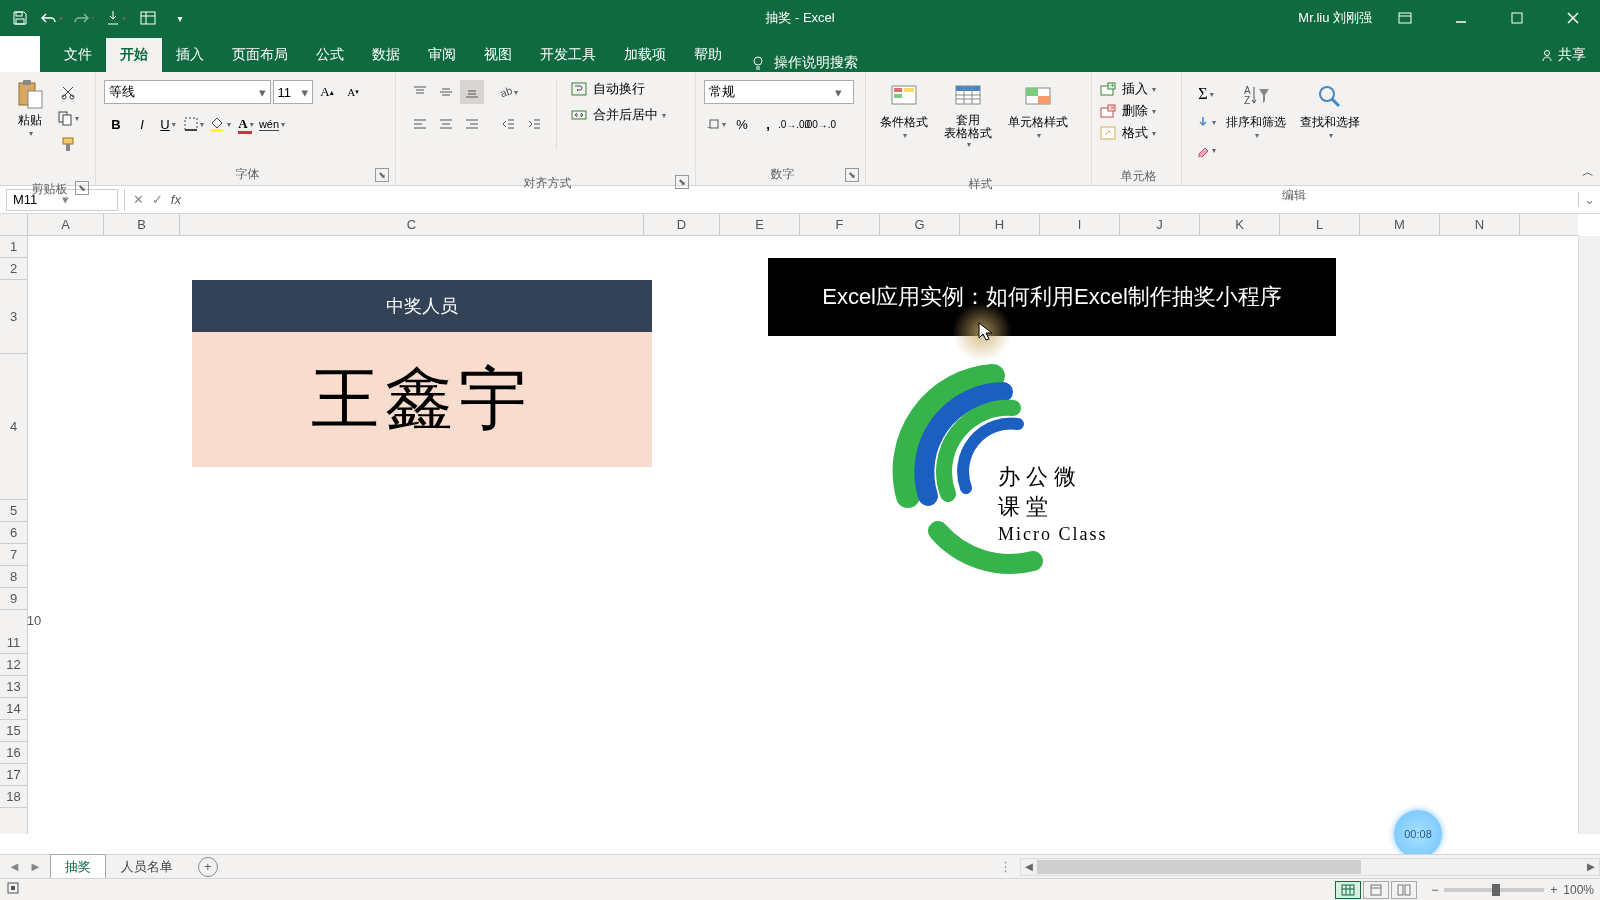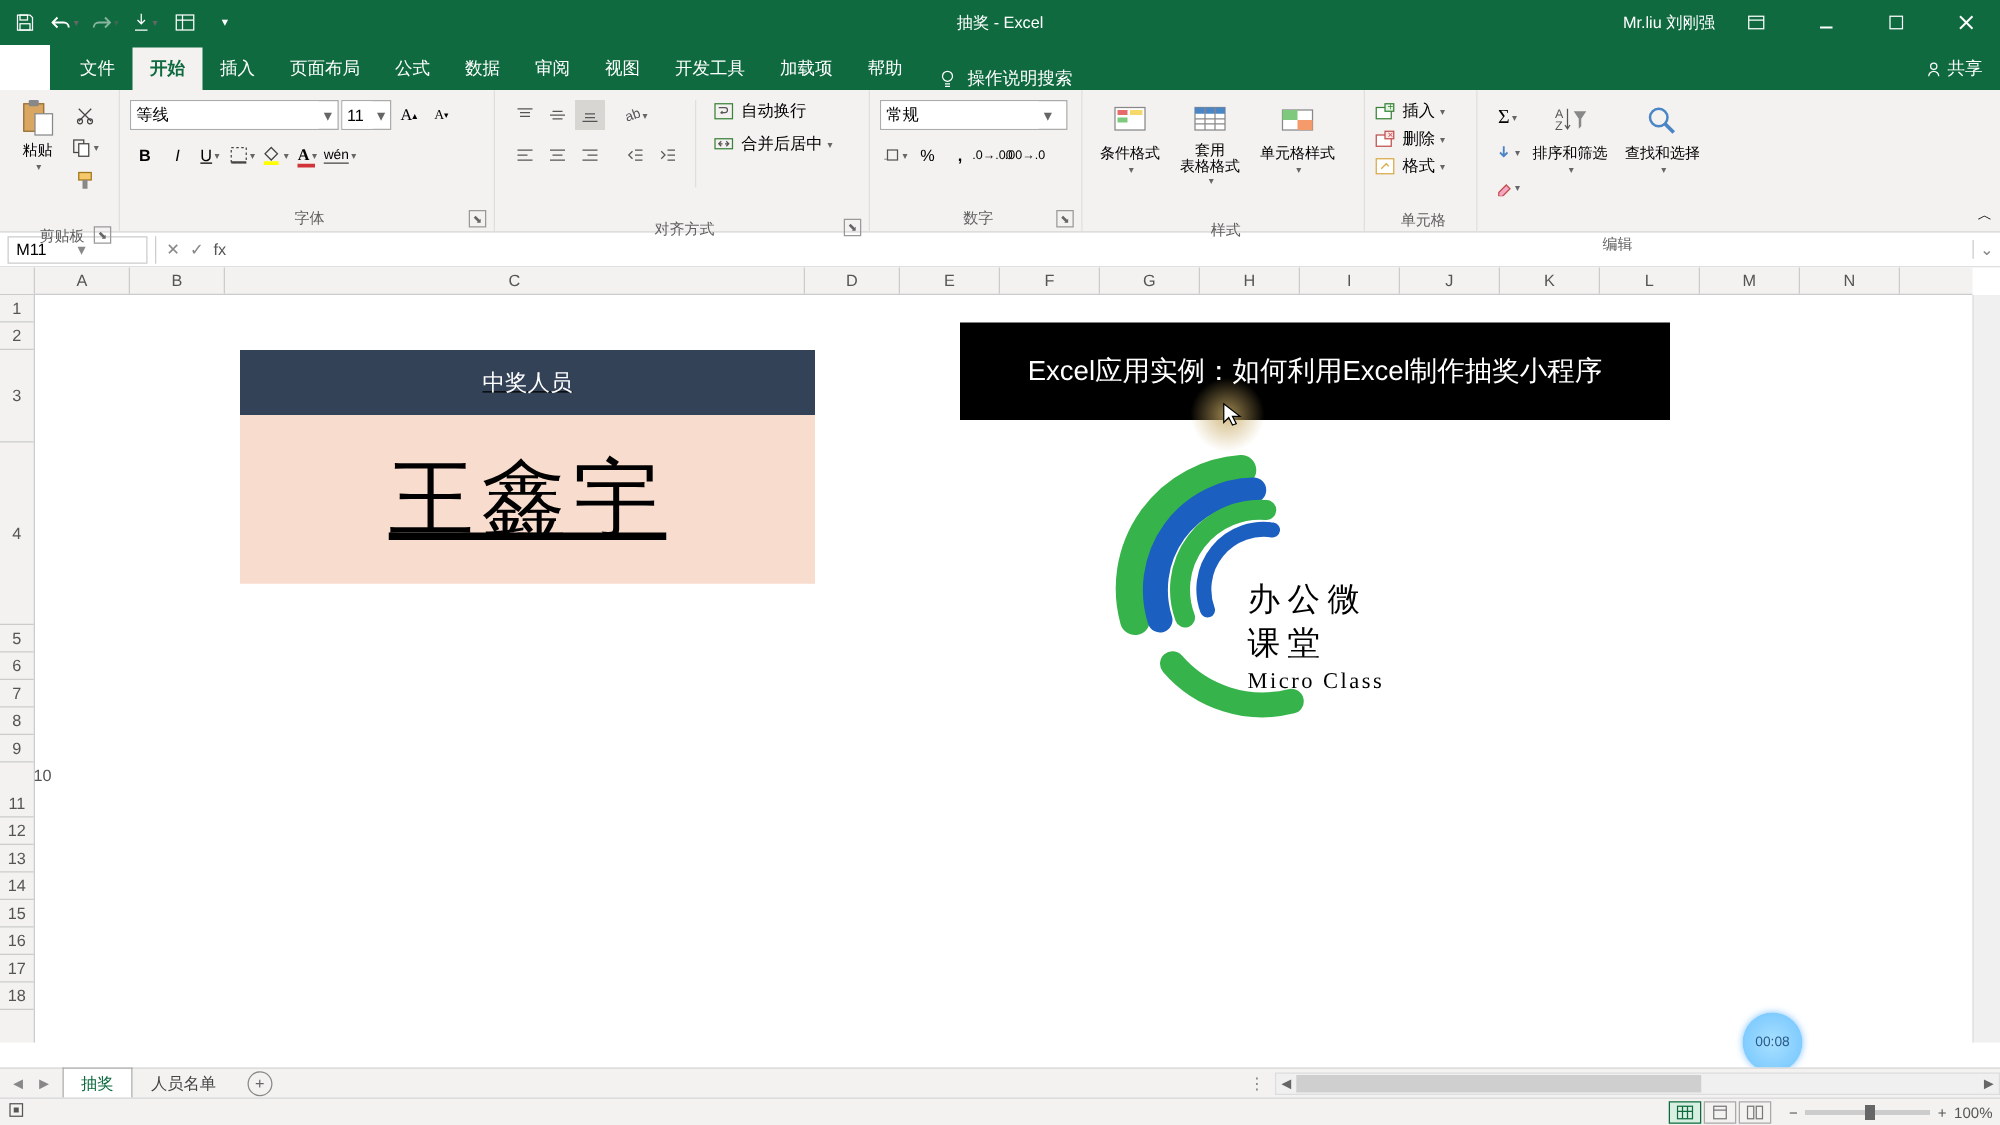--- a/index.html
+++ b/index.html
@@ -50,28 +50,28 @@
 
 .grid { position:absolute; top:214px; bottom:46px; left:0; right:0; background:#fff;}
 .col-headers { height:22px; display:flex; position:absolute; top:0; left:0; right:22px; background:#f3f2f1; border-bottom:1px solid #ccc; font-size:13px; color:#555;}
 .corner { width:28px; border-right:1px solid #ccc; background:#f3f2f1;}
 .ch { border-right:1px solid #ccc; display:flex; align-items:center; justify-content:center;}
 .row-headers { position:absolute; top:22px; left:0; width:28px; bottom:20px; background:#f3f2f1; border-right:1px solid #ccc; font-size:13px; color:#555;}
 .rh { border-bottom:1px solid #ccc; display:flex; align-items:center; justify-content:center; height:22px;}
 .cells { position:absolute; left:28px; top:22px; right:22px; bottom:20px; }
 
 
-.winner-box { position:absolute;text-decoration:underline; }
+.winner-box { position:absolute; }
 .winner-header { background:#334257; color:#fff; text-align:center; padding:14px 0; font-size:18px;}
 .winner-name { background:#f8dccd; text-align:center; font-family:"SimSun","KaiTi",serif; font-size:68px; padding:22px 0; letter-spacing:6px; color:#000;}
 .banner { position:absolute; background:#000; color:#fff; padding:24px 20px; font-size:22px; text-align:center; white-space:nowrap;}
 .overlay-cursor{position:absolute; width:60px; height:60px; border-radius:50%; background:radial-gradient(circle, rgba(200,170,100,0.8),rgba(200,170,100,0) 70%);}
 .slogan { position:absolute; font-size:38px; font-family:"SimSun",serif; letter-spacing:2px; color:#000;}
 .logo { position:absolute; text-align:center;}
-.logo-txt1{font-size:26px; letter-spacing:6px; font-family:Liberation Mono, monospace;}
+.logo-txt1{font-size:22px; letter-spacing:6px; font-family:Liberation Mono, monospace;}
 .logo-txt2{font-size:18px; letter-spacing:2px; font-family:"Times New Roman",serif; margin-top:2px;}
 .timer-badge{position:absolute; width:48px;height:48px;border-radius:50%; background:radial-gradient(circle,#a8e0ff,#6fc3ff); display:flex;align-items:center;justify-content:center; font-size:11px; color:#2a5b8a; box-shadow:0 0 6px rgba(100,180,255,.8);}
 
 .scroll-y { position:absolute; right:0; top:22px; bottom:20px; width:22px; background:#f0f0f0; border-left:1px solid #ddd;}
 
 .sheettabs { height:24px; background:#f3f2f1; border-top:1px solid #d6d6d6; display:flex; align-items:center; font-size:13px;}
 .st-nav { display:flex; padding:0 8px; gap:8px; color:#888;}
 .st { padding:3px 14px; border:1px solid transparent; cursor:pointer; color:#444;}
 .st.active { background:#fff; border:1px solid #aaa; border-bottom:1px solid #fff; color:#0f6b3f; font-weight:500;}
 .st-add { width:20px; height:20px; border:1px solid #888; border-radius:50%; display:flex;align-items:center;justify-content:center; margin-left:10px; cursor:pointer; color:#666;}
@@ -519,21 +519,21 @@
 
 <div class="fbar">
   <div class="namebox">
       <span>M11</span>
       <span style="color:#888">▾</span>
     </div>
   <div style="border-left:1px solid #ccc;height:22px"></div>
   <div class="fx-btns">
     <span>✕</span>
     <span>✓</span>
-    <span style="color:#555">fx</span>
+    <span style="font-style:italic;color:#555">fx</span>
   </div>
   <input class="fx-input" value="" style="">
   <div class="expand">⌄</div>
 </div>
 
 <div class="grid">
   <div class="col-headers" id="colH">
       <div class="corner"></div>
       <div class="ch" style="width: 76px;">A</div>
       <div class="ch" style="width: 76px;">B</div>

